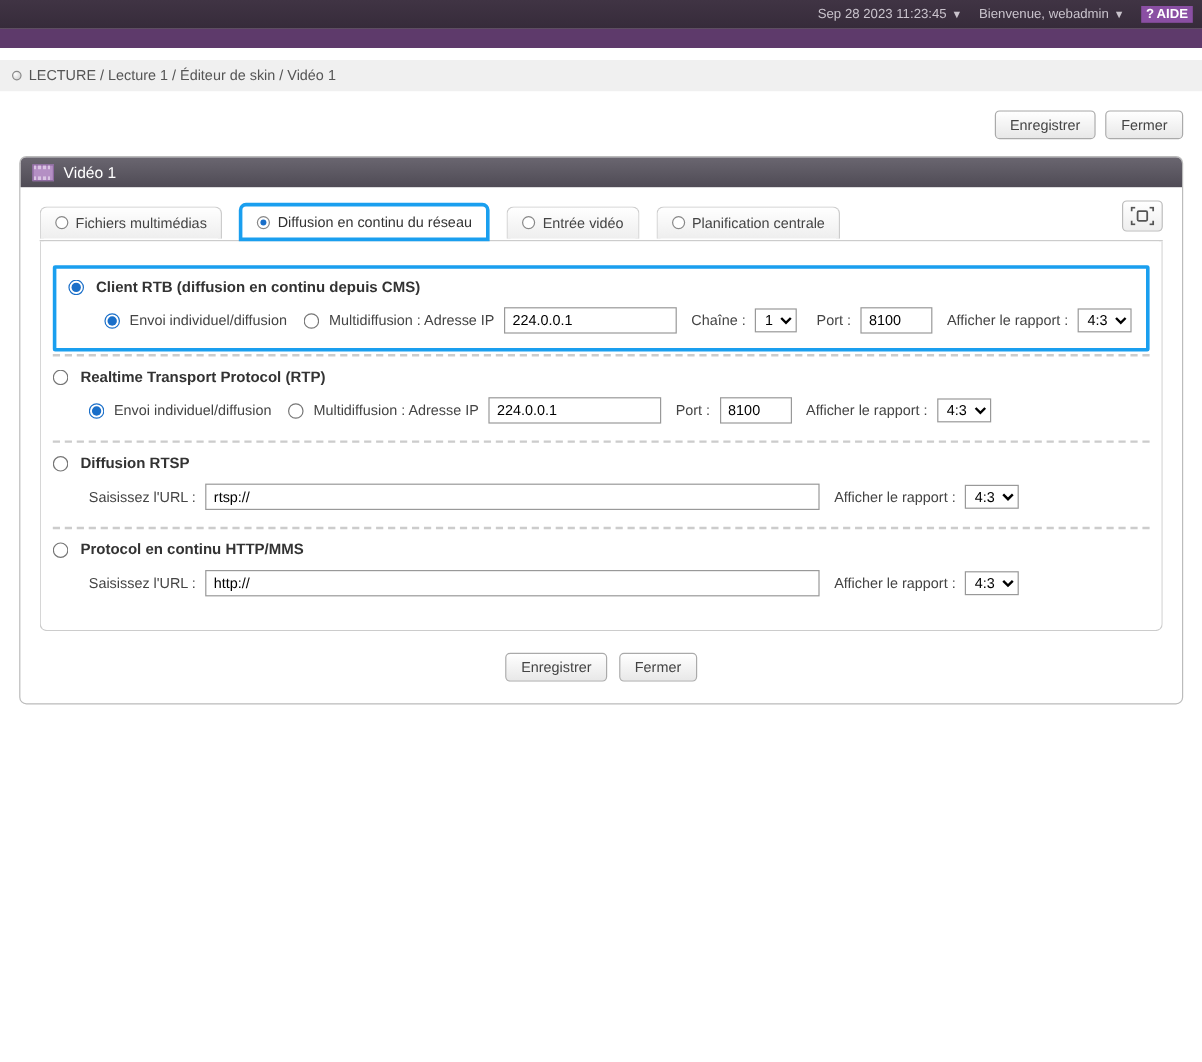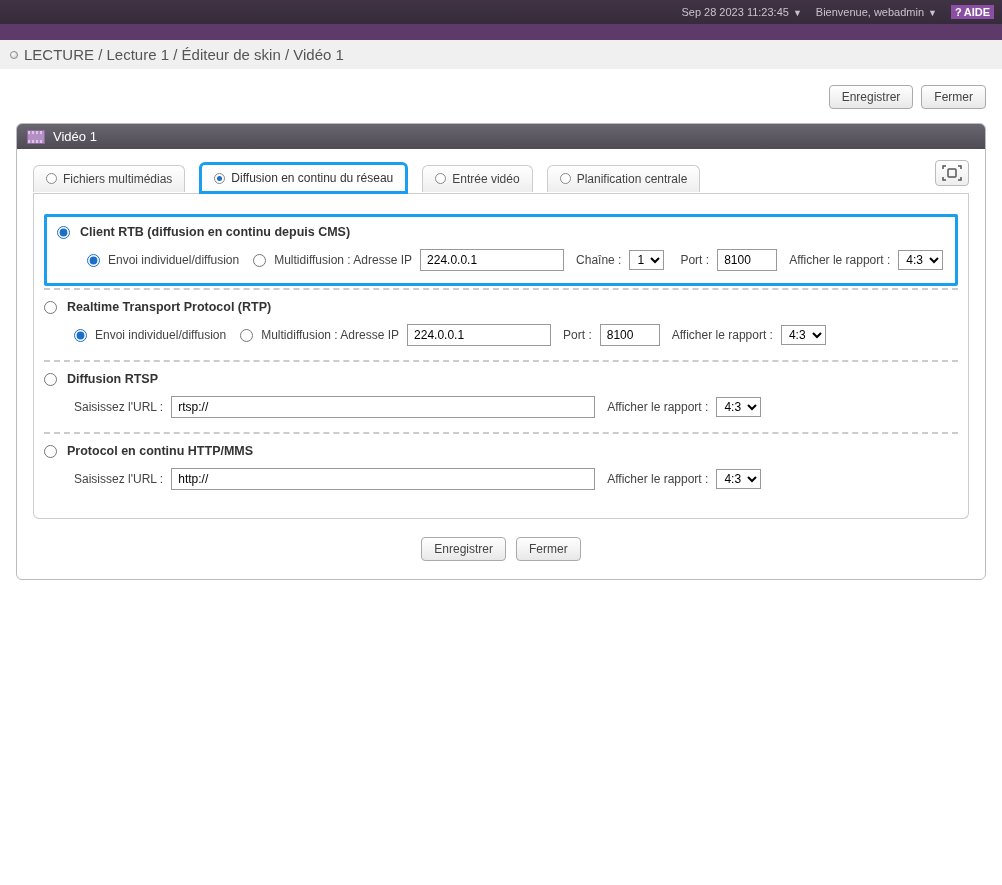--- a/index.html
+++ b/index.html
@@ -1,21 +1,21 @@
 <!DOCTYPE html>
 <html><head>
 <meta charset="utf-8">
 <style>
   * { box-sizing: border-box; margin: 0; padding: 0; }
   body { font-family: Verdana, Arial, sans-serif; font-size: 12px; color: #333; background: #fff; width: 1002px; }
   .topbar { background: linear-gradient(#403444,#362b3a); color: #c9c3cc; height: 24px; display: flex; justify-content: flex-end; align-items: center; padding: 0 8px; gap: 14px; font-size: 11px; }
   .topbar .tri { font-size: 9px; margin-left: 4px; }
   .help-btn { background: #8a4fa3; color: #fff; padding: 1px 4px; font-weight: bold; display: inline-flex; align-items: center; gap: 2px; cursor: pointer; }
   .purplebar { background: #5e3a6b; height: 16px; }
-  .breadcrumb { background: #f0f0f0; padding: 6px 10px; color: #555; font-size: 15px; display: flex; align-items: center; gap: 6px; }
+  .breadcrumb { background: #f0f0f0; padding: 6px 10px; color: #555; font-size: 12px; display: flex; align-items: center; gap: 6px; margin-top: 10px; }
   .bc-dot { width: 8px; height: 8px; border: 1px solid #888; border-radius: 50%; background: radial-gradient(circle at 30% 30%, #fff, #ccc); }
   .content { padding: 16px; }
   .btn-row { display: flex; justify-content: flex-end; gap: 8px; margin-bottom: 14px; }
   .btn-row-bottom { display: flex; justify-content: center; gap: 10px; margin-top: 18px; }
   .btn { background: linear-gradient(#fff,#e8e8e8); border: 1px solid #aaa; border-radius: 4px; padding: 4px 12px; font-size: 12px; color: #444; cursor: pointer; }
   .panel { border: 1px solid #bbb; border-radius: 6px; overflow: hidden; }
   .panel-head { background: linear-gradient(#6a6670,#4f4b55); color: #fff; padding: 5px 10px; font-weight: normal; font-size: 13px; display: flex; align-items: center; gap: 8px; }
   .filmicon { width: 18px; height: 14px; background: #b48fc4; border: 1px solid #8e6aa1; position: relative; }
   .filmicon::before, .filmicon::after { content:""; position:absolute; width:100%; height:3px; background: repeating-linear-gradient(90deg,#d9c4e3 0 2px, transparent 2px 4px); left:0; }
   .filmicon::before { top: 0; } .filmicon::after { bottom: 0; }
@@ -31,21 +31,21 @@
   .section { padding: 10px 0 14px; }
   .divider { border: none; border-top: 2px dashed #ccc; margin: 0; }
   .sec-head { display:flex; align-items:center; gap:10px; font-weight:bold; font-size:12.5px; color:#333; margin-bottom: 10px; }
   .sec-body { padding-left: 30px; display:flex; flex-direction:row; gap: 12px; color:#444; }
   .row { display:flex; align-items:center; gap: 8px; flex-wrap:wrap; }
   input[type="text"] { border:1px solid #999; padding:3px 6px; font-size:12px; background:#fff; }
   input[type="radio"] { accent-color:#1a6fc9; cursor:pointer; }
   select { border:1px solid #999; padding:1px 3px; font-size:12px; background:#fff; cursor:pointer; }
   .ip-input { width: 144px; }
   .port-input { width: 60px; }
-  .url-input { width: 424px; }
+  .url-input { width: 512px; }
   .highlight-box { border: 3px solid #1a9fef; border-radius: 2px; padding: 8px 10px 12px; margin-top: 16px; margin-bottom: 2px; }
   .highlight-box .sec-head { margin-top: 0;}
 </style>
 </head>
 <body>
 
 <div class="topbar">
   <span>
     <span>Sep 28 2023 11:23:45</span><span class="tri">▼</span>
   </span>

